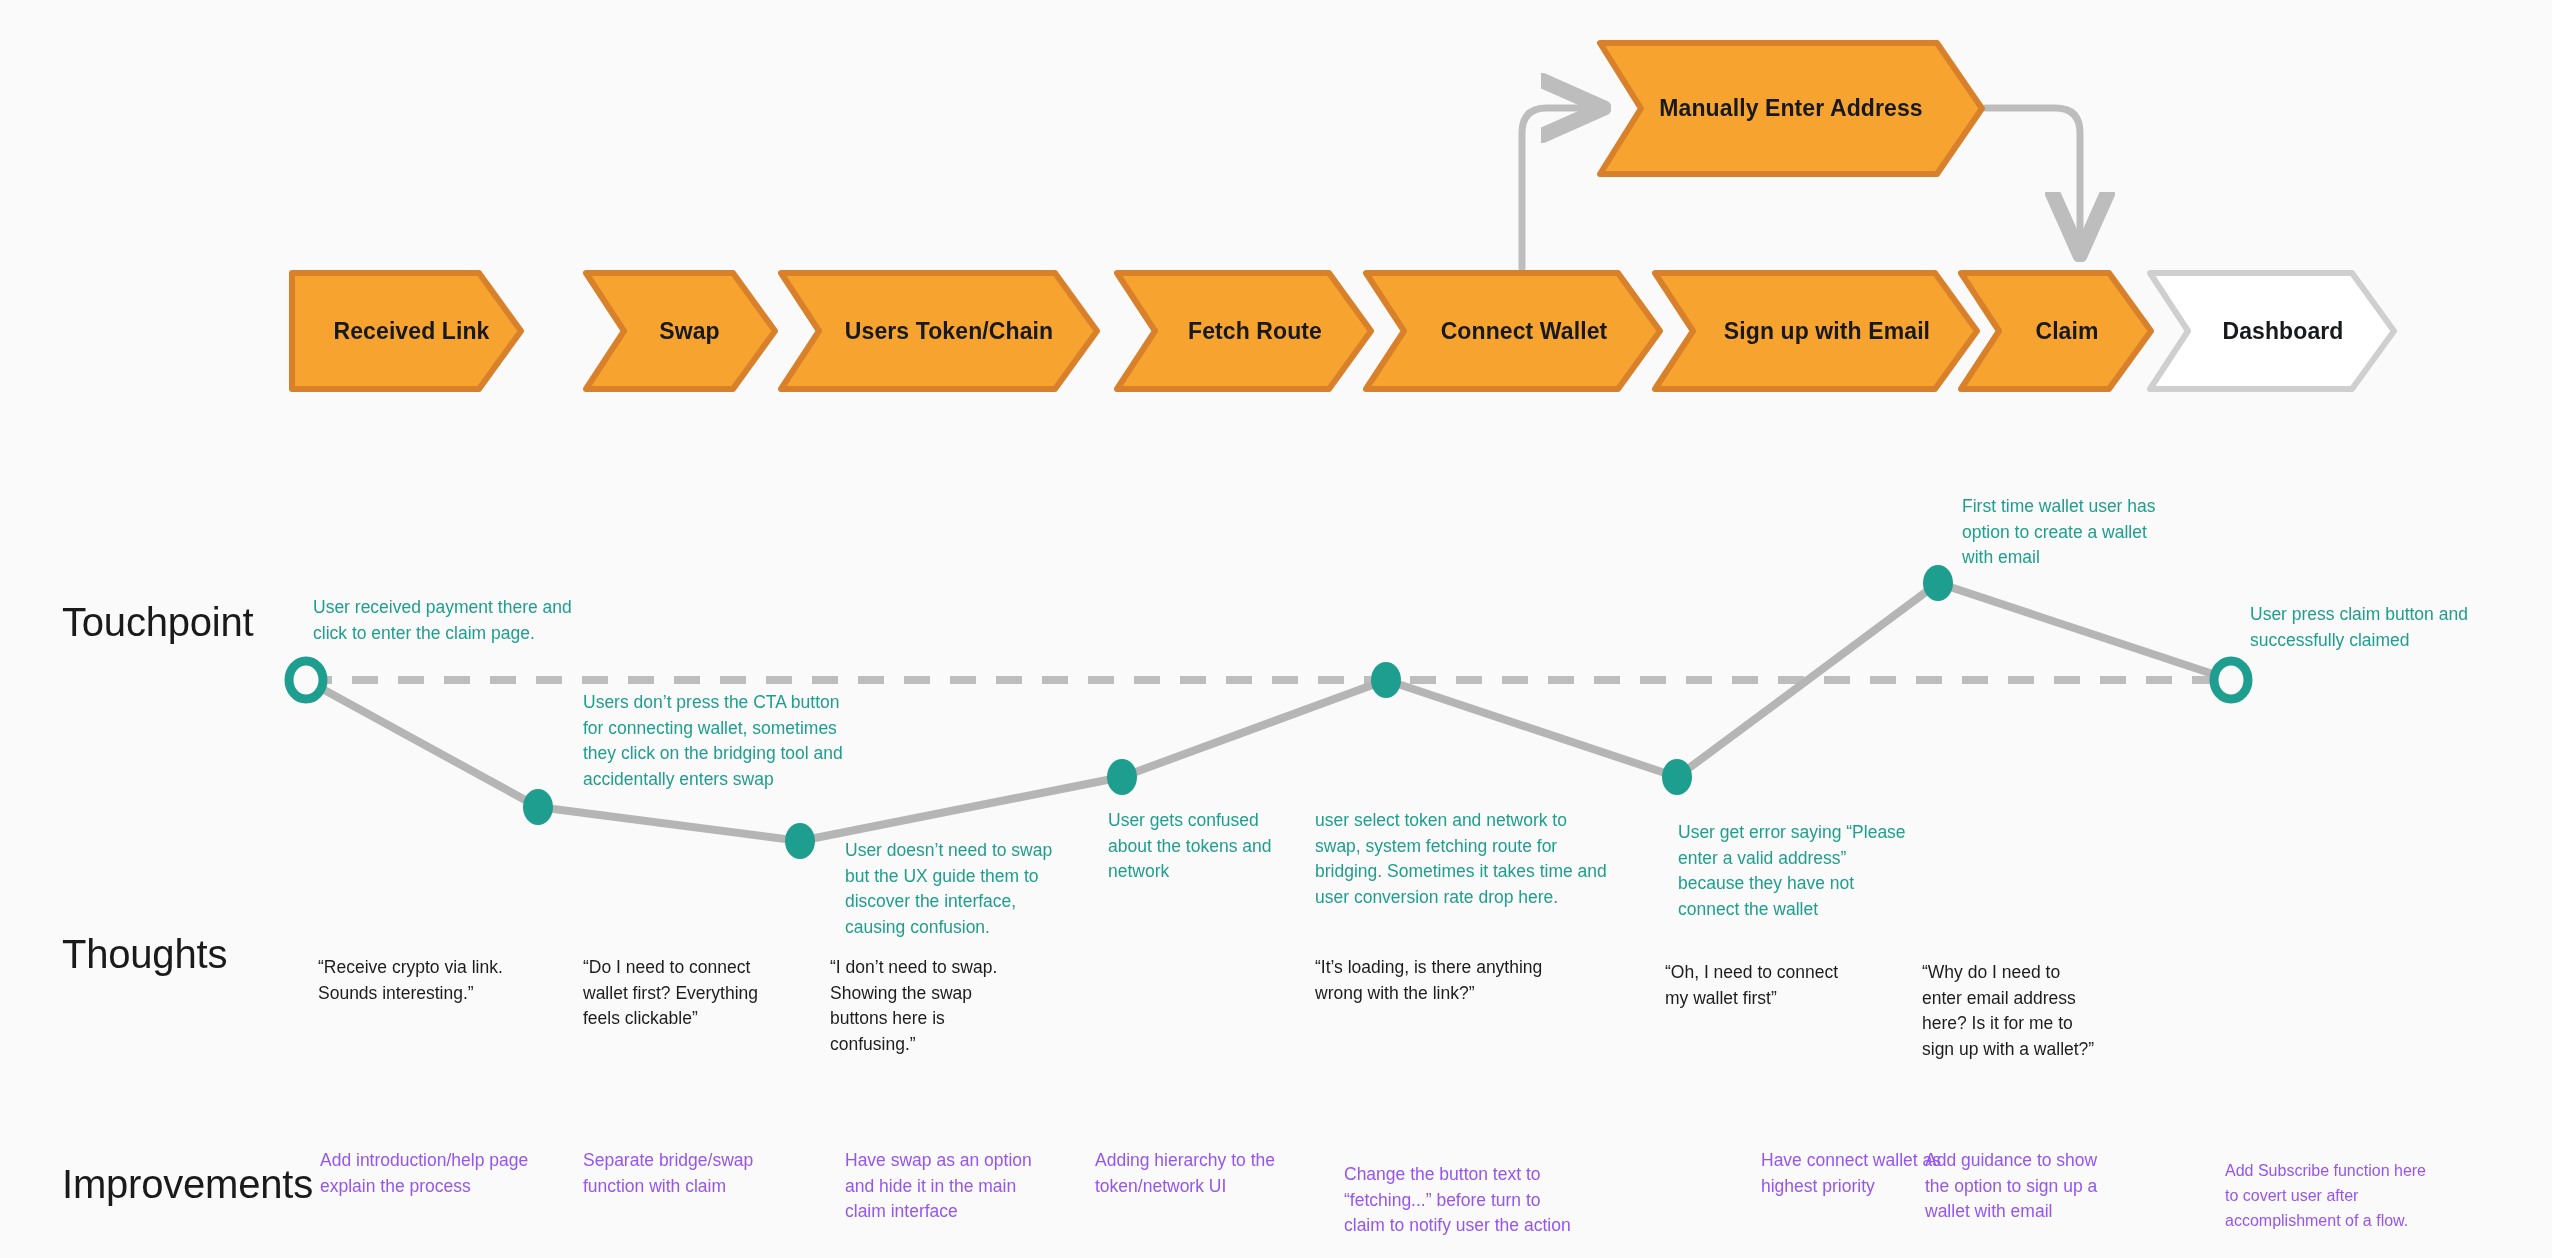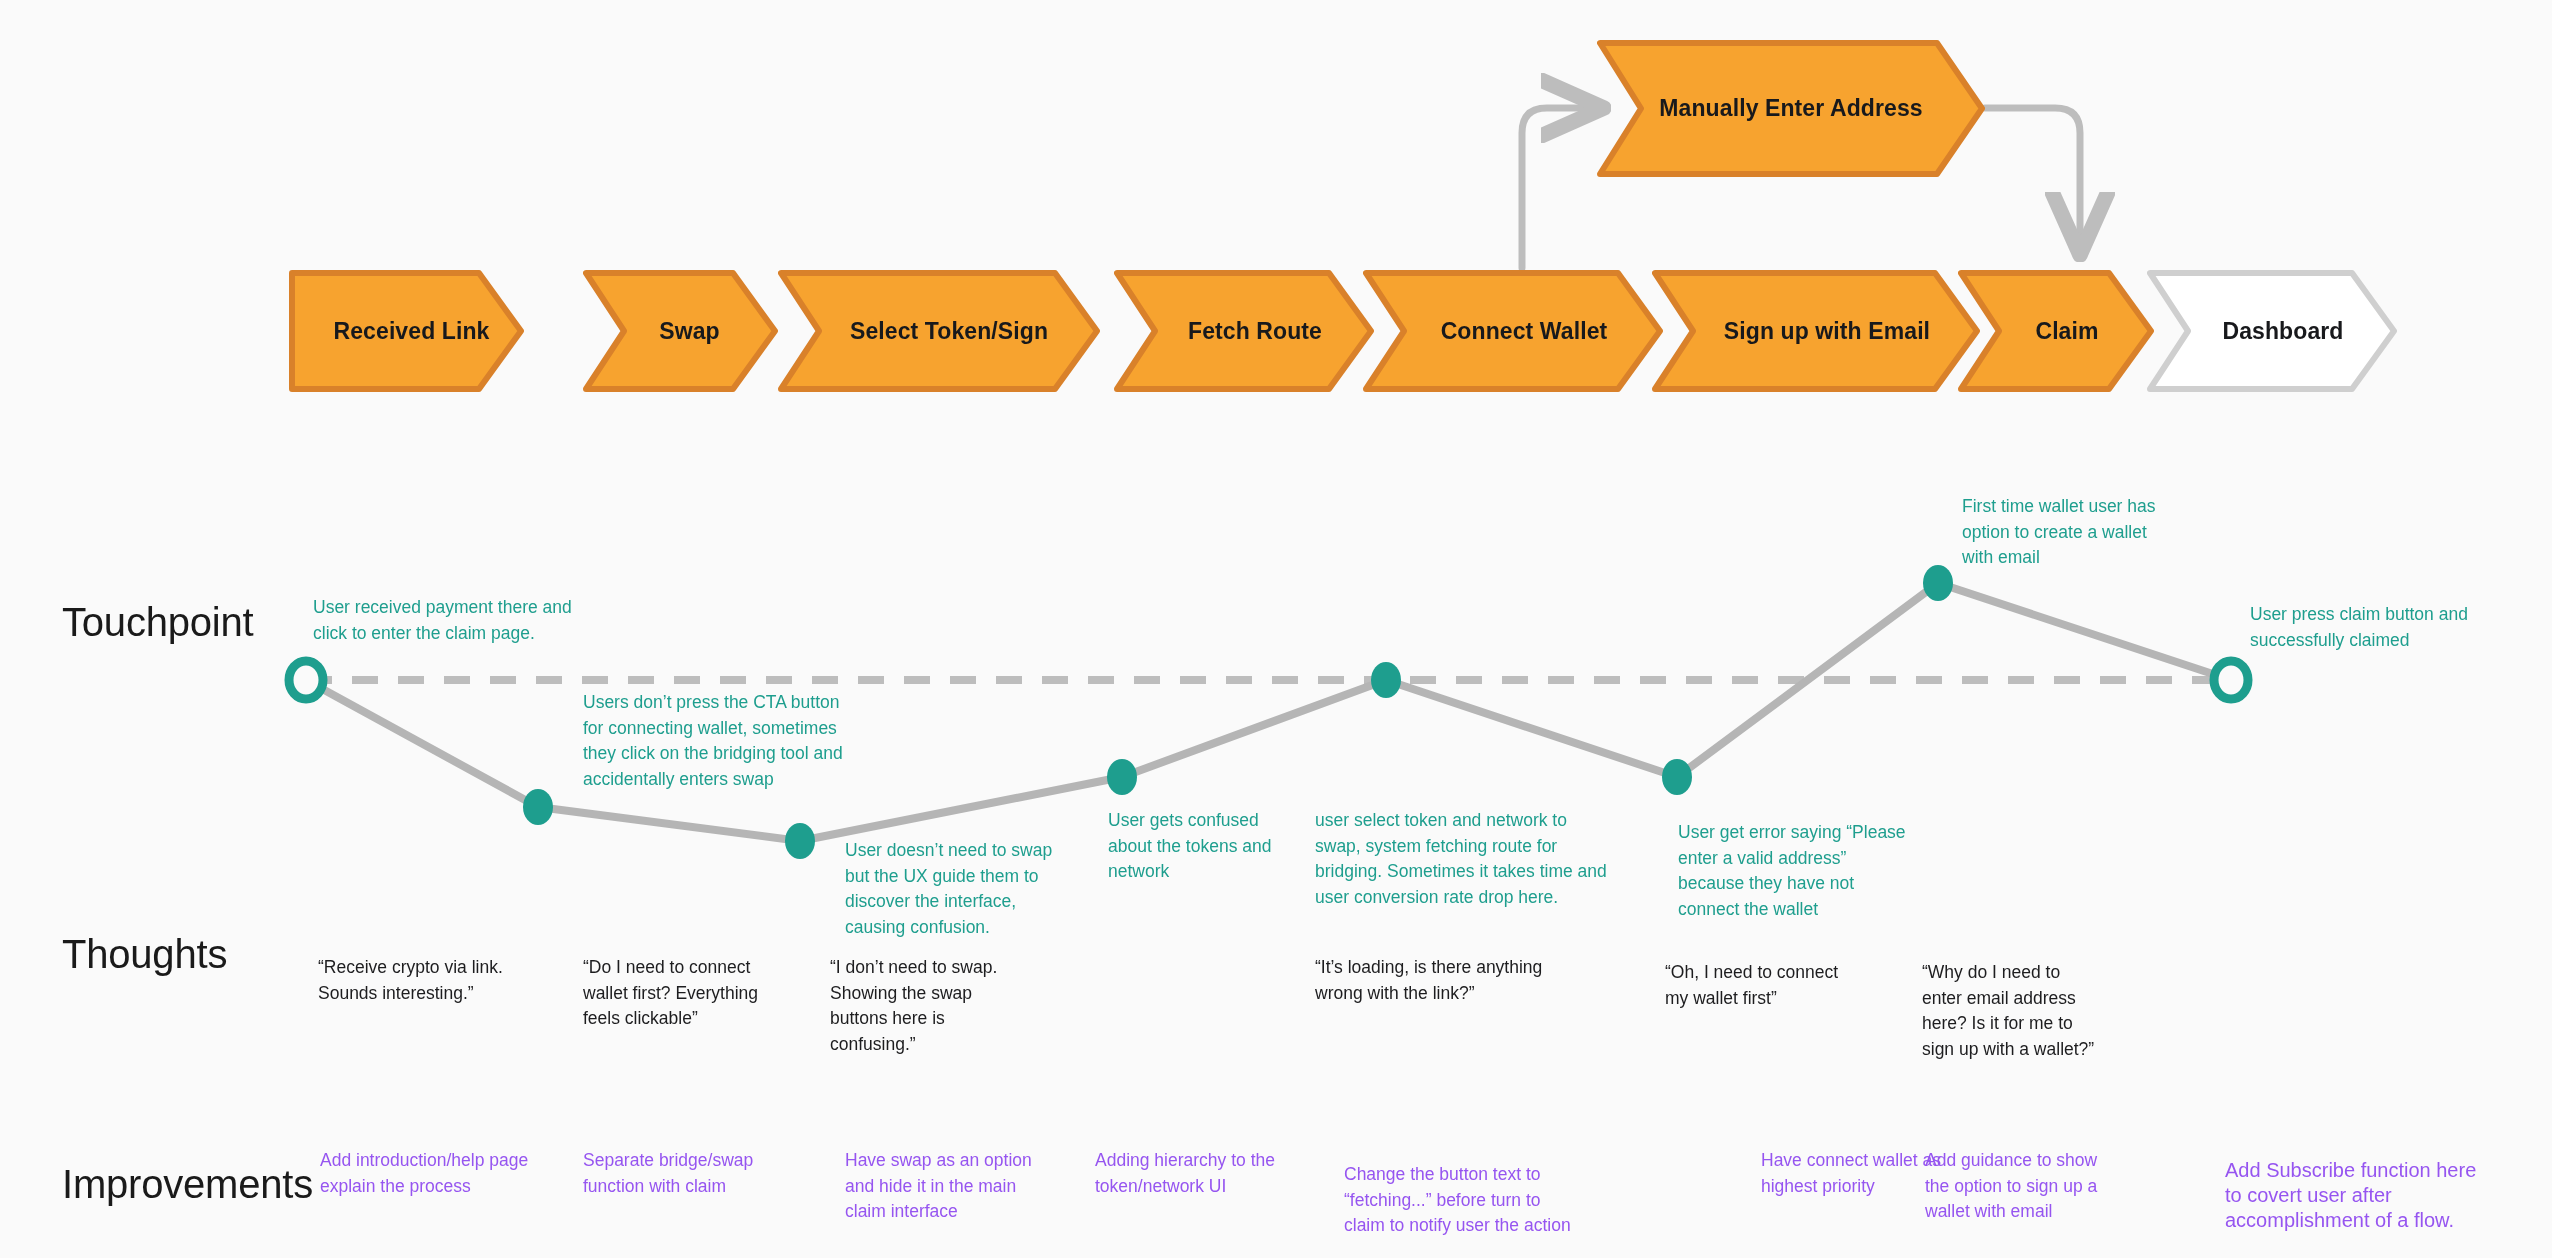--- a/index.html
+++ b/index.html
@@ -58,21 +58,21 @@
   
   .note {
     position: absolute;
     font-size: 17.5px;
     line-height: 25.5px;
     white-space: pre-line;
   }
   .note.touch { color: #1E9E8E; }
   .note.thought { color: #1d1d1f; }
   .note.improve { color: #9655F0; }
-  .note.improve.small { font-size: 20px; line-height: 25px; }
+  .note.improve.small { font-size: 16px; line-height: 25px; }
 
   svg { display: block; }
 </style>
 </head>
 <body>
 
 <svg id="canvas" viewBox="0 0 2552 1258" xmlns="http://www.w3.org/2000/svg">
   <defs>
     <marker id="arrowGray" markerWidth="10" markerHeight="10" refX="8" refY="5" orient="auto" markerUnits="strokeWidth">
       <path d="M0,1 L9,5 L0,9" fill="none" stroke="#BDBDBD" stroke-width="2.2" stroke-linecap="round" stroke-linejoin="round"></path>
@@ -119,21 +119,21 @@
   <svg class="chev-shape" viewBox="0 0 195 122" preserveAspectRatio="none">
     <polygon points="3,3 150,3 192,61 150,119 3,119 41,61" fill="#F7A32F" stroke="#D9812A" stroke-width="6" stroke-linejoin="round"></polygon>
   </svg>
   <span class="chev-label" style="padding-left:18px;">Swap</span>
 </div>
 
 <div class="chev" style="left:778px; top:270px; width:322px; height:122px;">
   <svg class="chev-shape" viewBox="0 0 322 122" preserveAspectRatio="none">
     <polygon points="3,3 277,3 319,61 277,119 3,119 41,61" fill="#F7A32F" stroke="#D9812A" stroke-width="6" stroke-linejoin="round"></polygon>
   </svg>
-  <span class="chev-label" style="padding-left:20px;">Select Token/Sign</span>
+  <span class="chev-label" style="padding-left:20px;">Users Token/Chain</span>
 </div>
 
 <div class="chev" style="left:1114px; top:270px; width:260px; height:122px;">
   <svg class="chev-shape" viewBox="0 0 260 122" preserveAspectRatio="none">
     <polygon points="3,3 215,3 257,61 215,119 3,119 41,61" fill="#F7A32F" stroke="#D9812A" stroke-width="6" stroke-linejoin="round"></polygon>
   </svg>
   <span class="chev-label" style="padding-left:22px;">Fetch Route</span>
 </div>
 
 <div class="chev" style="left:1363px; top:270px; width:300px; height:122px;">

